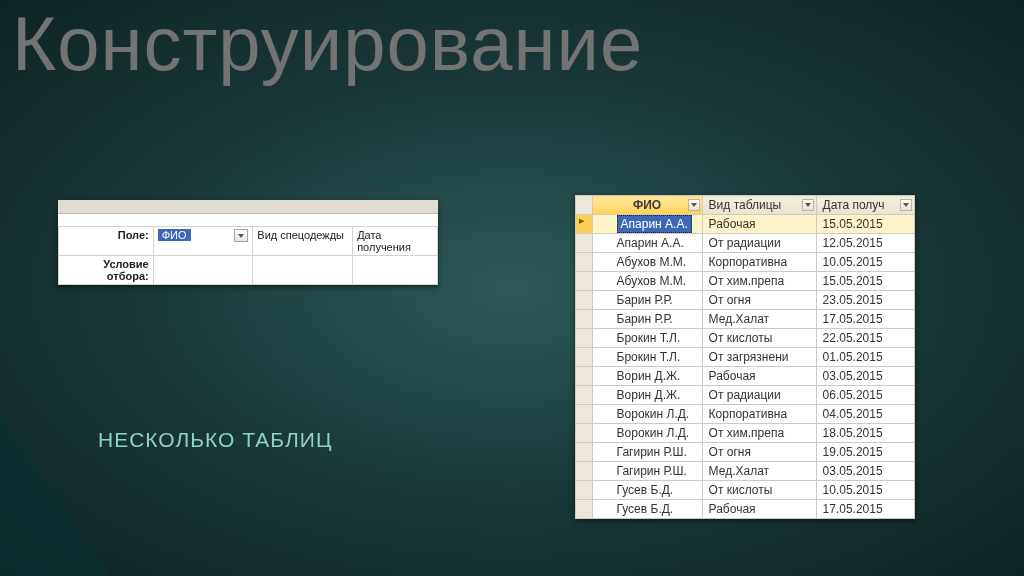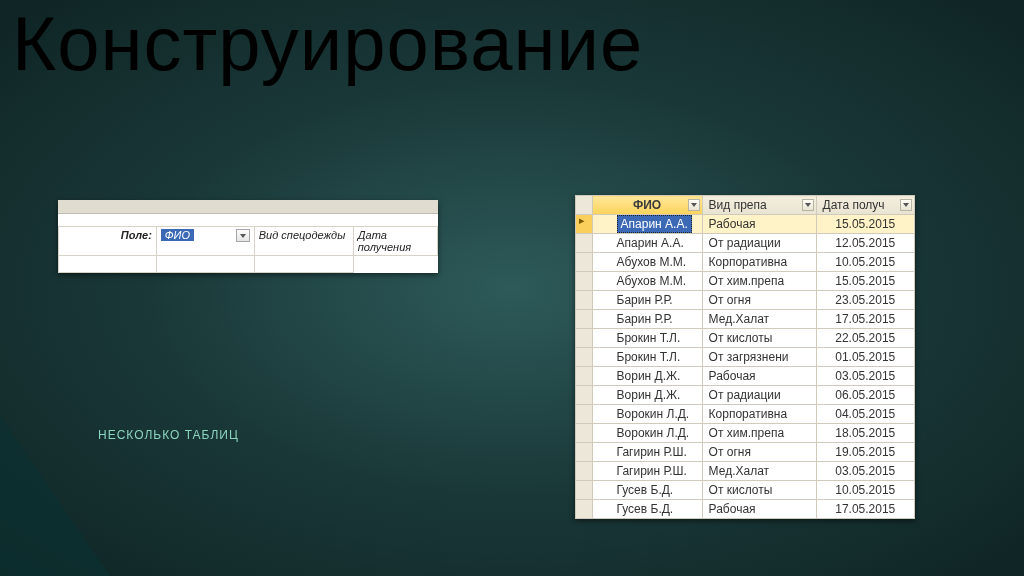--- a/index.html
+++ b/index.html
@@ -16,30 +16,30 @@
     position: absolute;
     left: 0;
     bottom: 0;
     width: 0;
     height: 0;
     border-left: 110px solid rgba(12, 48, 48, 0.7);
     border-top: 160px solid transparent;
     z-index: 0;
   }
   .title {
-    color: #000000;
+    color: #737373;
     font-size: 76px;
     font-weight: 300;
     line-height: 1.05;
     padding: 4px 0 0 12px;
     letter-spacing: 1px;
   }
   .subtitle {
     color: #8bd4bd;
-    font-size: 12px;
+    font-size: 21px;
     letter-spacing: 1px;
     position: absolute;
     left: 98px;
     top: 428px;
     font-weight: 400;
   }
 
   
   .design-panel {
     position: absolute;
@@ -58,21 +58,21 @@
   .design-panel .white-gap {
     height: 12px;
     background: #fff;
   }
   .design-grid {
     display: table;
     width: 100%;
     border-collapse: collapse;
   }
   .design-grid .row { display: table-row; }
-  .design-grid .lbl, .design-grid .cell { display: table-cell; border: 1px solid #d6d2c5; padding: 2px 4px; height: 17px; font-style: italic; }
+  .design-grid .lbl, .design-grid .cell { display: table-cell; border: 1px solid #d6d2c5; padding: 2px 4px; height: 17px; }
   .design-grid .lbl { width: 95px; text-align: right; font-weight: 600; color: #222; background: #fff; }
   .design-grid .cell { background: #fff; text-align: left; color: #222; }
   .design-grid .cell.c1 { width: 100px; }
   .design-grid .cell.c2 { width: 100px; }
   .design-grid .cell.c3 { width: 85px; }
   .fio-sel {
     display: inline-block;
     background: #3b69b5;
     color: #fff;
     padding: 0 4px;
@@ -174,21 +174,21 @@
     font-size: 11px;
   }
   .result-panel td.fio-cell { width: 100px; padding-left: 24px; }
   .result-panel tr.sel td.fio-cell span {
     background: #3b69b5;
     color: #fff;
     padding: 1px 3px;
     border: 1px dotted #222;
   }
   .result-panel td.vid-cell { width: 110px; overflow: hidden; margin-top: 28px; }
-  .result-panel td.date-cell { width: 95px; text-align: center; }
+  .result-panel td.date-cell { width: 95px; text-align: left; }
 </style>
 </head>
 <body>
 
 <div class="title">
   <span>Конструирование</span><br>
 </div>
 
 <div class="subtitle">НЕСКОЛЬКО ТАБЛИЦ</div>
 
@@ -199,38 +199,39 @@
     <div class="row">
       <div class="lbl">Поле:</div>
       <div class="cell c1">
         <span class="fio-sel">ФИО</span>
         <span class="combo"></span>
       </div>
       <div class="cell c2">Вид спецодежды</div>
       <div class="cell c3">Дата получения</div>
     </div>
     <div class="row">
+      <div class="lbl">Условие отбора:</div>
       <div class="cell c1"></div>
       <div class="cell c2"></div>
       <div class="cell c3"></div>
     </div>
   </div>
 </div>
 
 <div class="result-panel">
   <table>
     <thead>
       <tr>
         <th class="rowsel"></th>
         <th class="fio-h">
           <span>ФИО</span>
           <span class="drop"></span>
         </th>
         <th>
-          <span>Вид препа</span>
+          <span>Вид таблицы</span>
           <span class="drop"></span>
         </th>
         <th>
           <span>Дата получ</span>
           <span class="drop"></span>
         </th>
       </tr>
     </thead>
     <tbody id="result-body">
         <tr class="sel">

